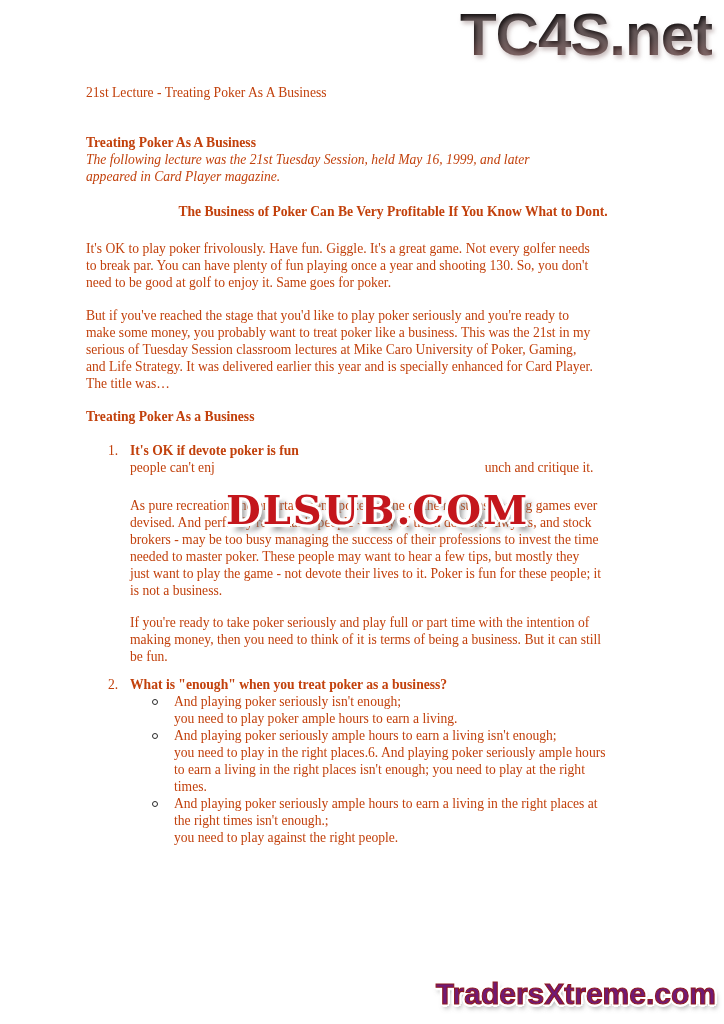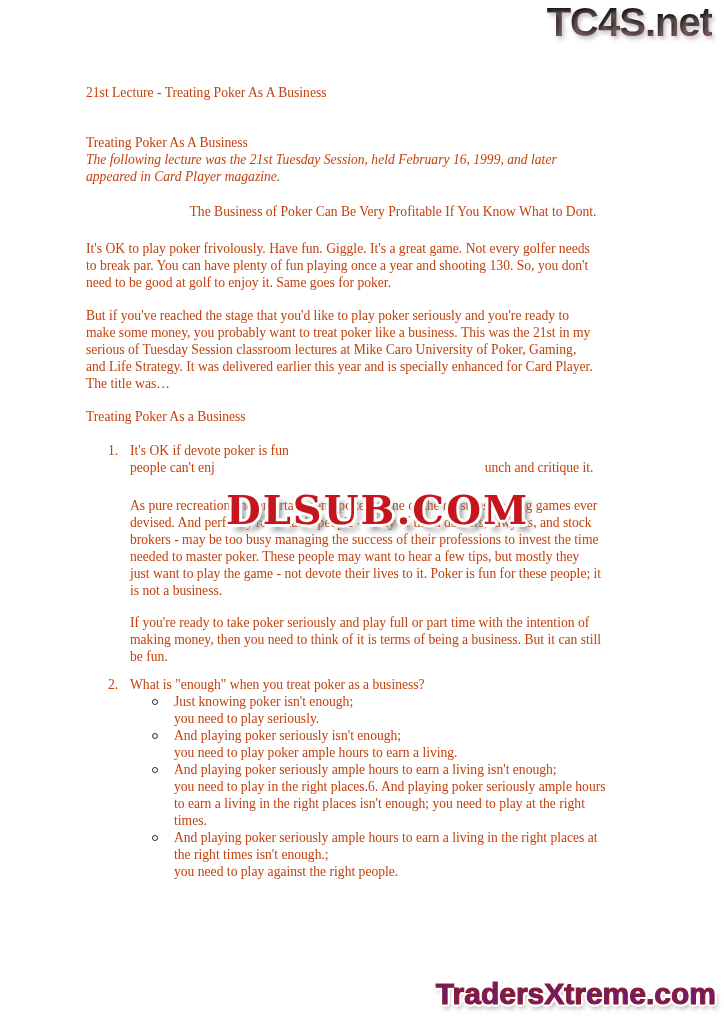--- a/index.html
+++ b/index.html
@@ -10,21 +10,21 @@
     margin:0 auto;
     background:#ffffff;
     overflow:hidden;
     font-family:"Liberation Serif", serif;
   }
 
   
   .tc4s {
     position:absolute; top:0px; right:12px;
     font-family:"Liberation Sans", sans-serif;
-    font-weight:800; font-size:40px; letter-spacing:-1px;
+    font-weight:800; font-size:60px; letter-spacing:-1px;
     color:#241c1d;
     text-shadow:2px 3px 4px rgba(160,140,140,0.55);
   }
   @supports ((-webkit-background-clip:text)) {
     .tc4s {
       background:linear-gradient(180deg,#141112 15%,#231c1d 55%,#6e4543 92%,#8a5c58 100%);
       -webkit-background-clip:text;
       background-clip:text;
       color:transparent;
     }
@@ -56,21 +56,21 @@
     z-index:5;
     white-space:nowrap;
   }
 
   
   .content {
     position:absolute; left:86px; top:84px; width:614px;
     font-size:13.6px; line-height:17px; color:#c2410c;
   }
   .pre { white-space:pre-line; }
-  .b   { font-weight:normal; }
+  .b   { font-weight:bold; }
   .i   { font-style:italic; }
 
   .doc-header       { margin-top:0; }
   .intro-title      { margin-top:33px; }
   .section-heading  { margin-top:18px;text-align:center; }
   .para-1           { margin-top:20px; }
   .para-2           { margin-top:16px; }
   .list-title       { margin-top:16px; }
 
   .li { display:flex; align-items:flex-start; }
@@ -97,21 +97,21 @@
 
   <div class="tc4s">TC4S.net</div>
 
   <div class="watermark">DLSUB.COM</div>
 
   <div class="content">
 
     <div class="doc-header">21st Lecture - Treating Poker As A Business</div>
 
     <div class="intro-title b">Treating Poker As A Business</div>
-    <div class="i pre">The following lecture was the 21st Tuesday Session, held February 16, 1999, and later
+    <div class="i pre">The following lecture was the 21st Tuesday Session, held May 16, 1999, and later
 appeared in Card Player magazine.</div>
 
     <div class="section-heading b">The Business of Poker Can Be Very Profitable If You Know What to Dont.</div>
 
     <div class="para-1 pre">It's OK to play poker frivolously. Have fun. Giggle. It's a great game. Not every golfer needs
 to break par. You can have plenty of fun playing once a year and shooting 130. So, you don't
 need to be good at golf to enjoy it. Same goes for poker.</div>
 
     <div class="para-2 pre">But if you've reached the stage that you'd like to play poker seriously and you're ready to
 make some money, you probably want to treat poker like a business. This was the 21st in my
@@ -138,27 +138,20 @@
 making money, then you need to think of it is terms of being a business. But it can still
 be fun.</div>
       </div>
     </div>
 
     <div class="li li-2">
       <div class="li-num">2.</div>
       <div class="li-body">
         <div class="b">What is "enough" when you treat poker as a business?</div>
 
-        <div class="sub">
-          <div class="sub-bullet">
-              <div class="dot"></div>
-            </div>
-          <div class="sub-body pre">Just knowing poker isn't enough;
-you need to play seriously.</div>
-        </div>
 
         <div class="sub">
           <div class="sub-bullet">
               <div class="dot"></div>
             </div>
           <div class="sub-body pre">And playing poker seriously isn't enough;
 you need to play poker ample hours to earn a living.</div>
         </div>
 
         <div class="sub">

